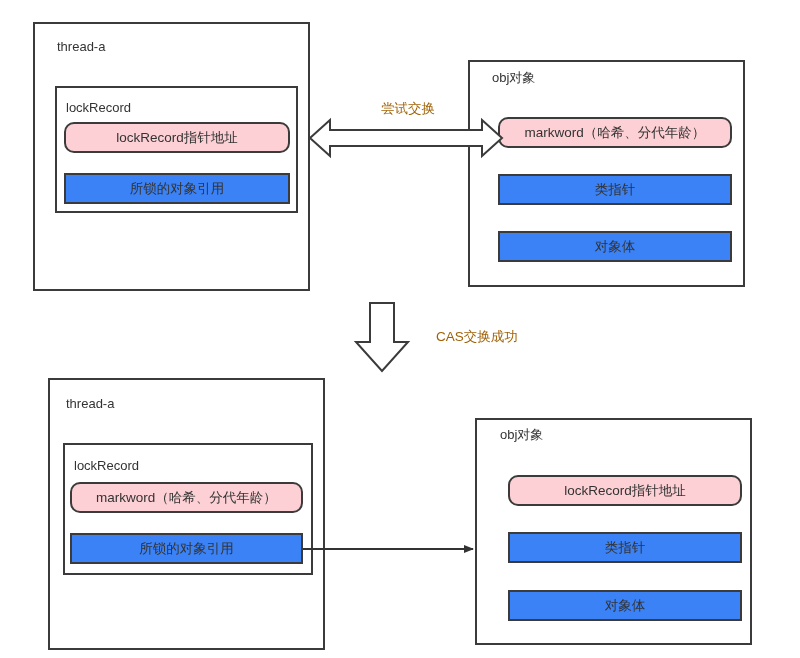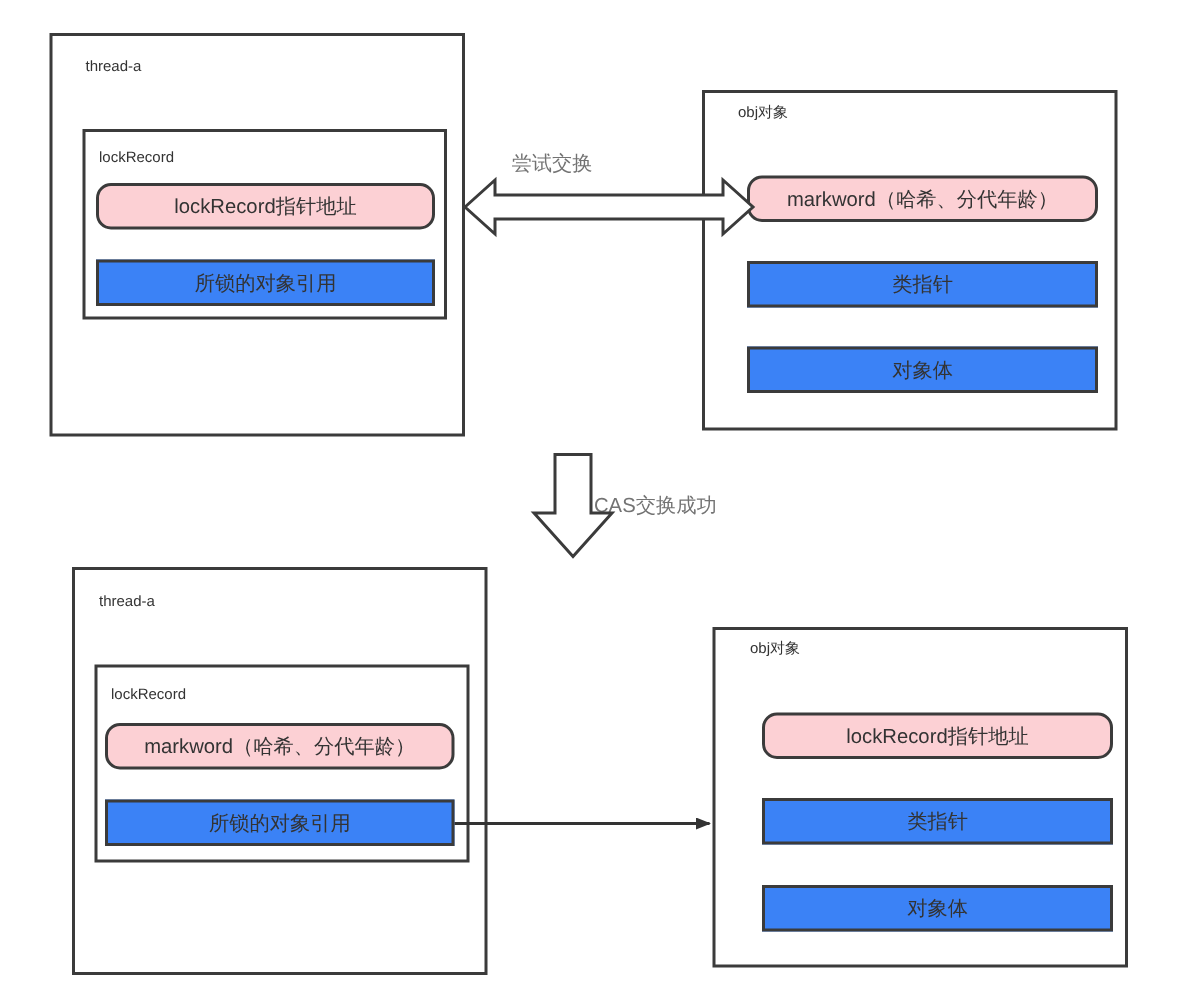--- a/index.html
+++ b/index.html
@@ -22,21 +22,21 @@
     height: 658px;
   }
   .box {
     position: absolute;
     box-sizing: border-box;
     border: 2px solid #3b3b3b;
     background: #ffffff;
   }
   .outer-label {
     position: absolute;
-    font-size: 10px;
+    font-size: 13px;
     color: #333333;
     white-space: nowrap;
     line-height: 1;
   }
   .row {
     position: absolute;
     box-sizing: border-box;
     border: 2px solid #3b3b3b;
     background: #3b82f6;
     display: flex;
@@ -46,24 +46,25 @@
     color: #333333;
     white-space: nowrap;
   }
   .row.pink {
     background: #fcd0d4;
     border-radius: 10px;
   }
   .edge-label {
     position: absolute;
     font-size: 13.5px;
-    color: #737373;
+    color: #a16207;
     white-space: nowrap;
     background: transparent;
     line-height: 1;
+    margin-left: 40px;
   }
   svg.arrows {
     position: absolute;
     left: 0; top: 0;
     width: 800px;
     height: 658px;
     overflow: visible;
     pointer-events: none;
   }
 </style>

